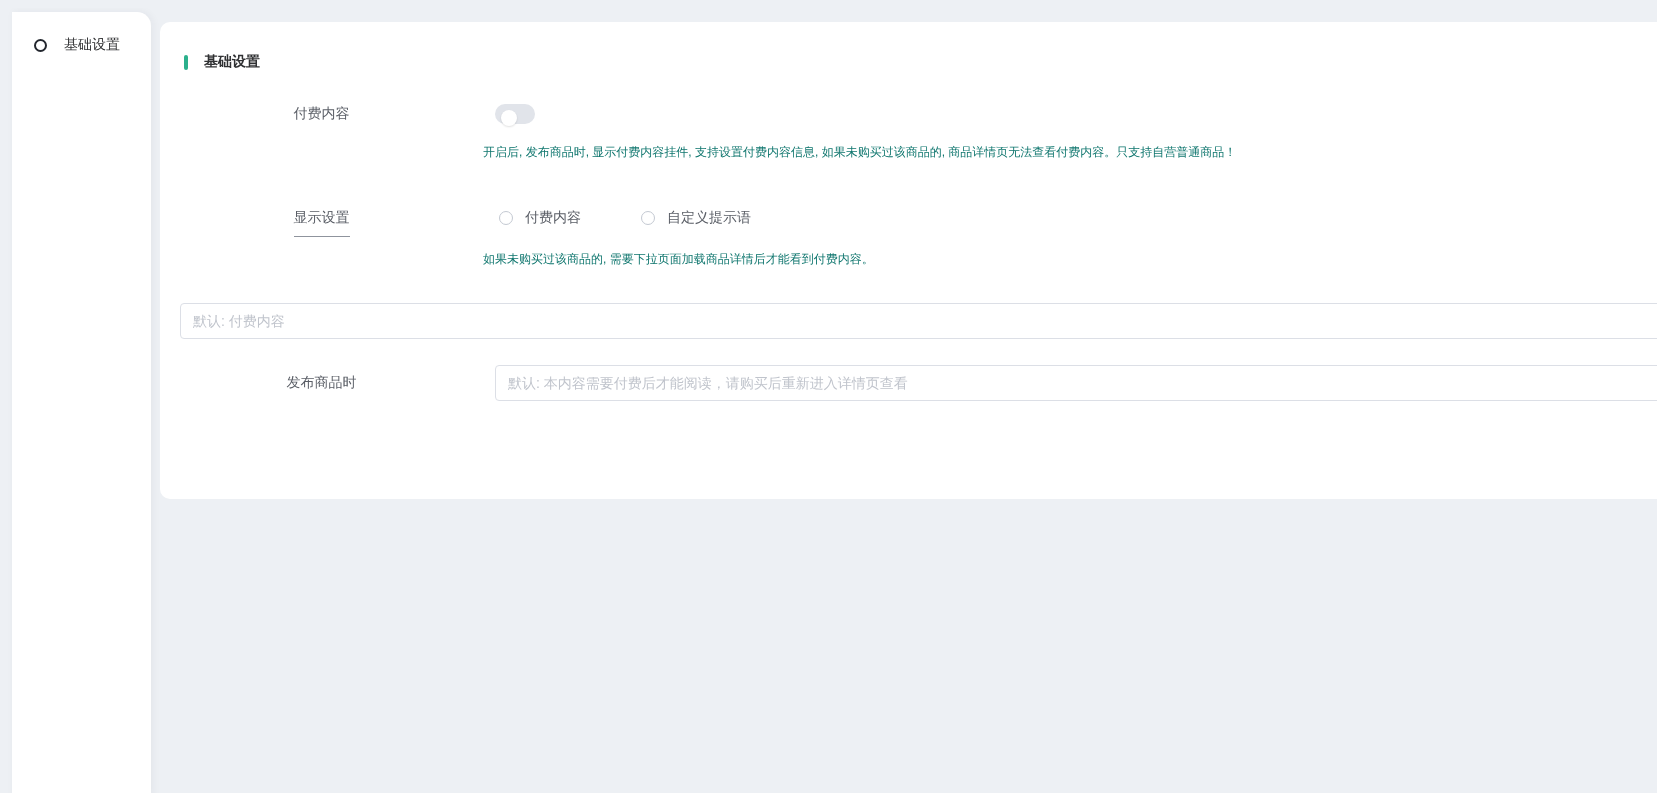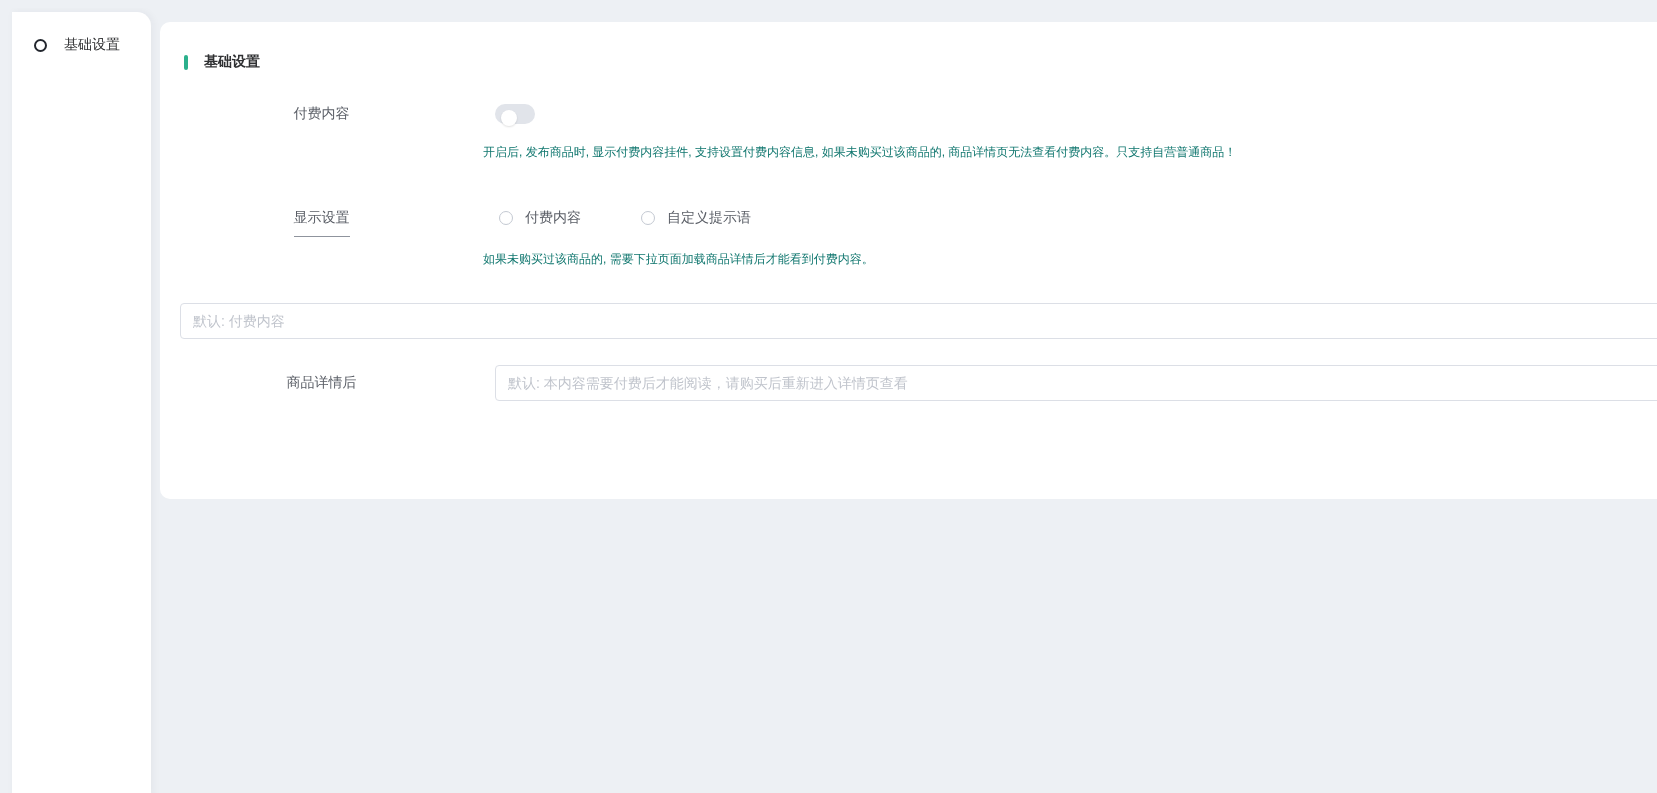--- a/index.html
+++ b/index.html
@@ -220,21 +220,21 @@
     <span class="help-text">如果未购买过该商品的, 需要下拉页面加载商品详情后才能看到付费内容。</span>
   </div>
 
   <div class="form-row row-input-1">
     <span class="form-control">
       <input class="text-input" type="text" placeholder="默认: 付费内容" style="">
     </span>
   </div>
 
   <div class="form-row row-input-2">
-    <span class="form-label">商品详情后</span>
+    <span class="form-label">发布商品时</span>
     <span class="form-control">
       <input class="text-input" type="text" placeholder="默认: 本内容需要付费后才能阅读，请购买后重新进入详情页查看" style="">
     </span>
   </div>
 
 </main>
 
 <div class="bottom-dark-button"></div>
 
 </body></html>

